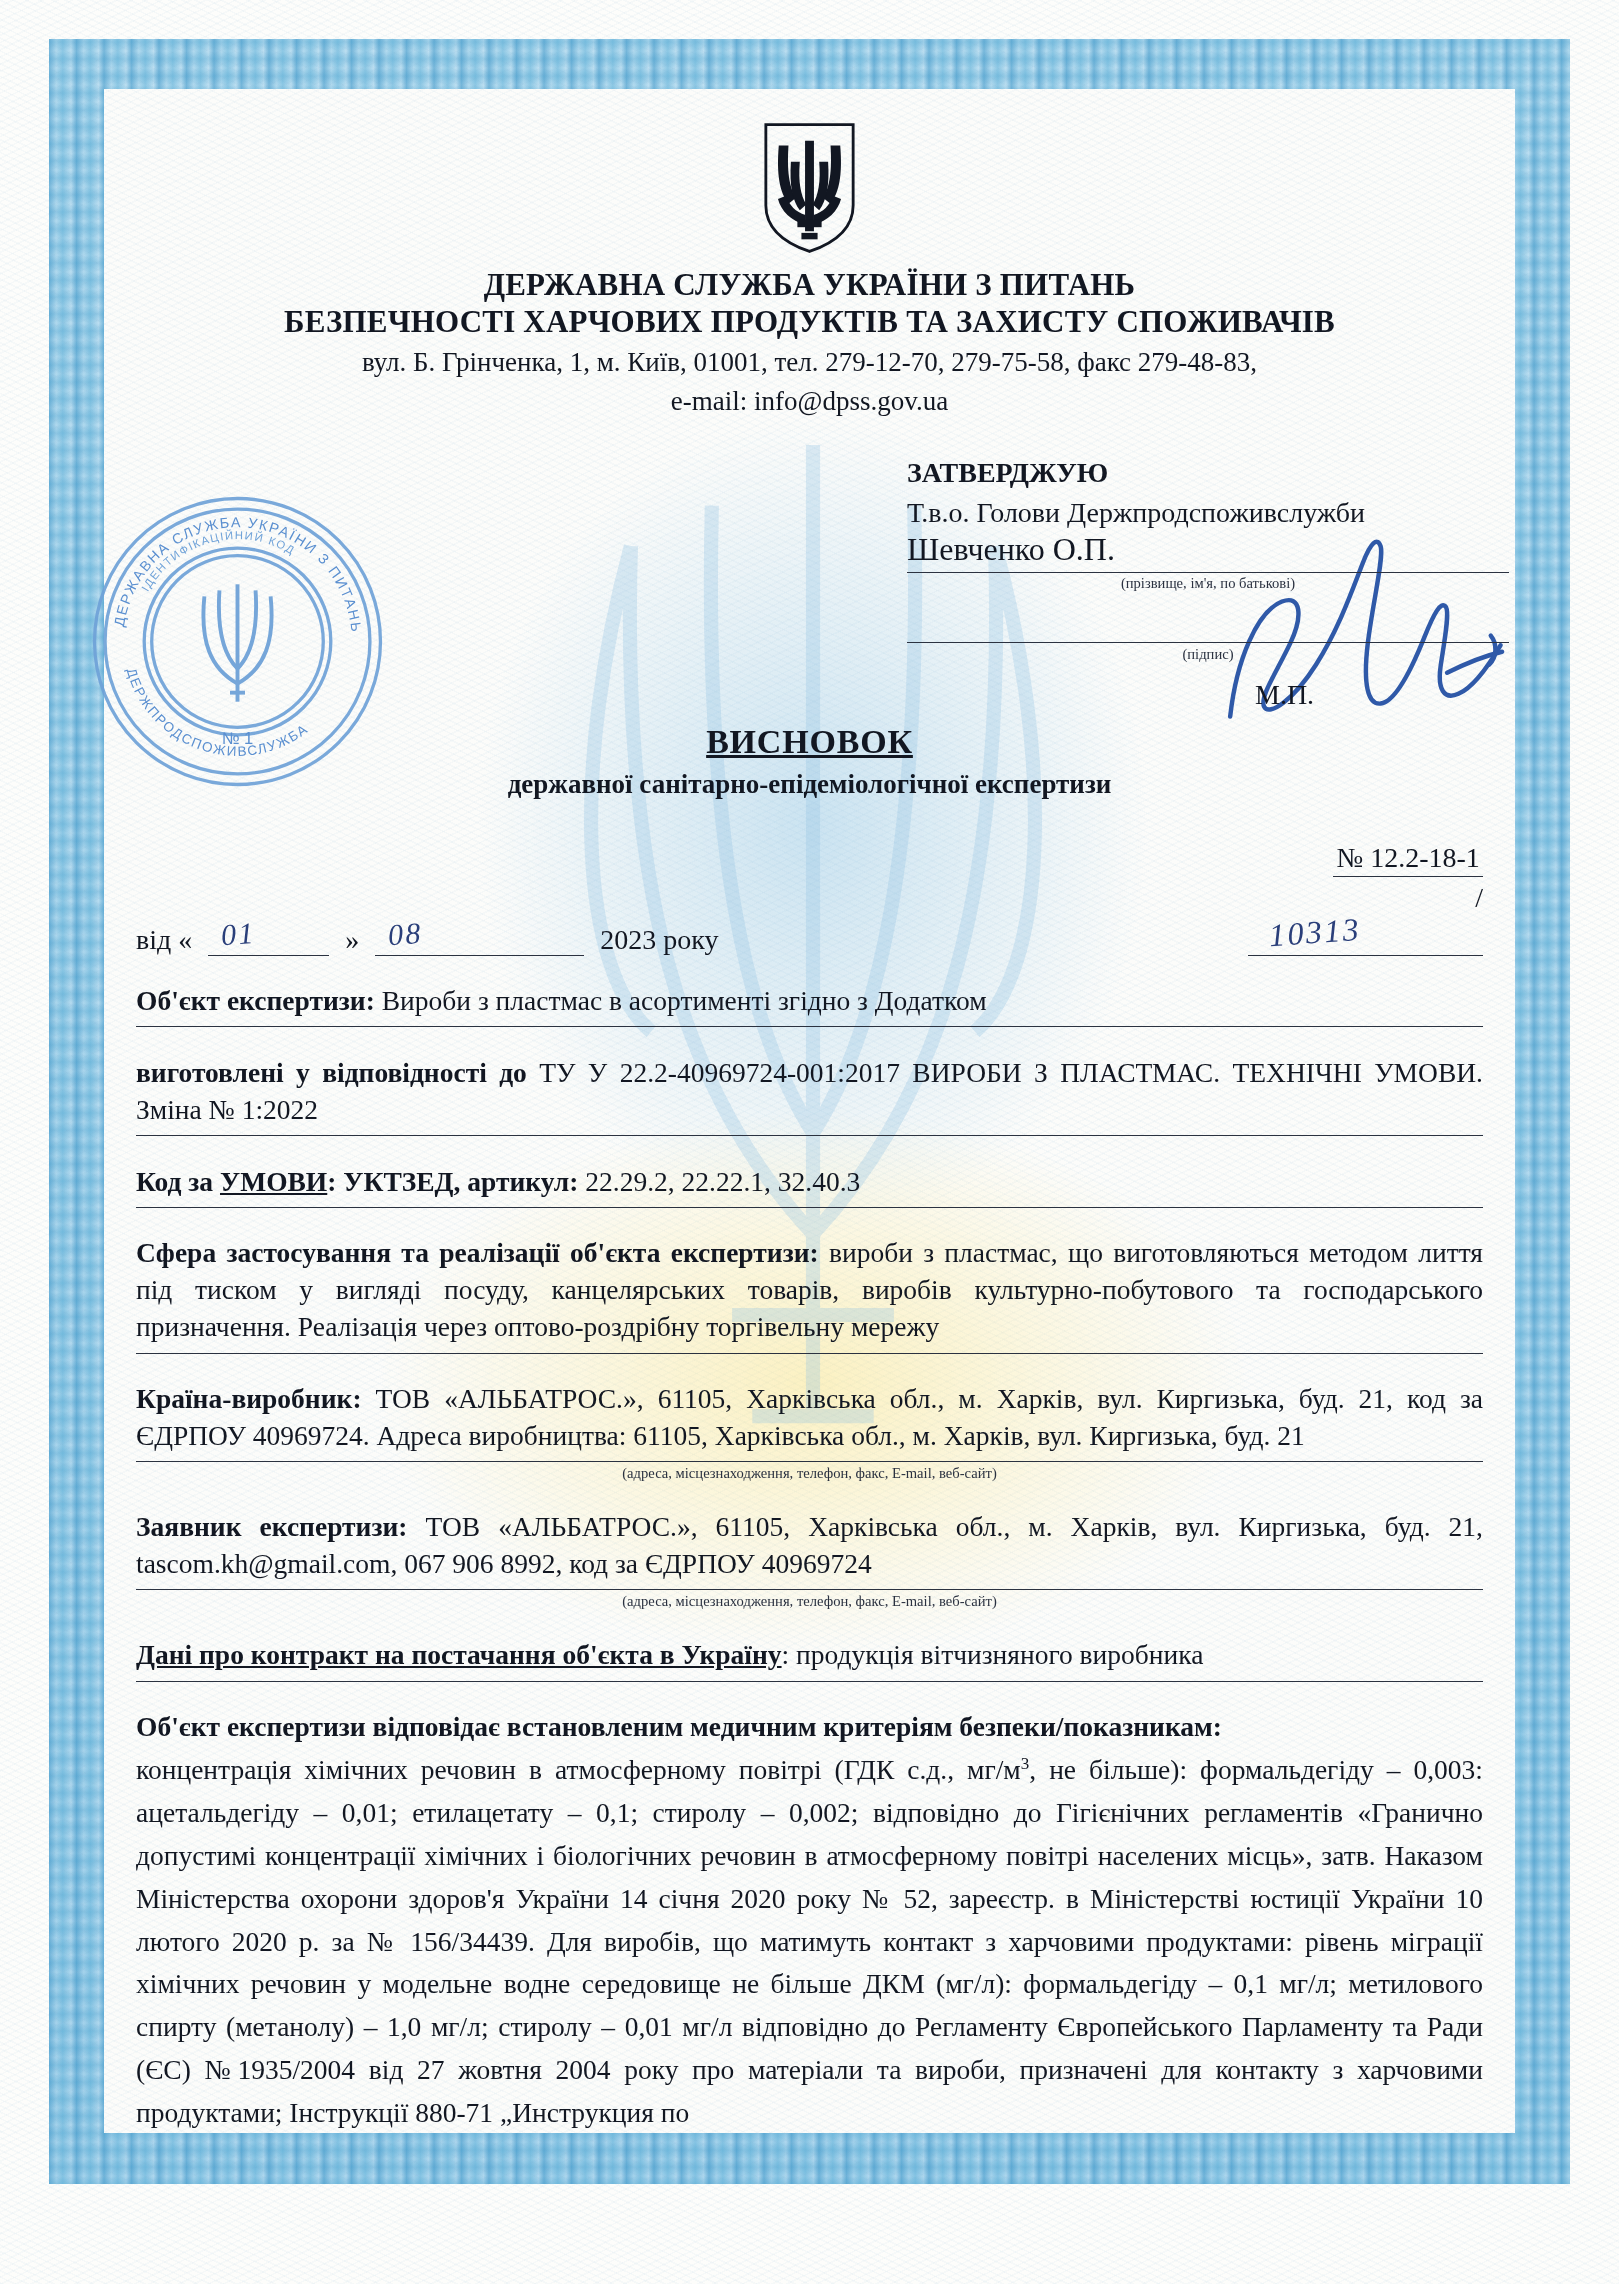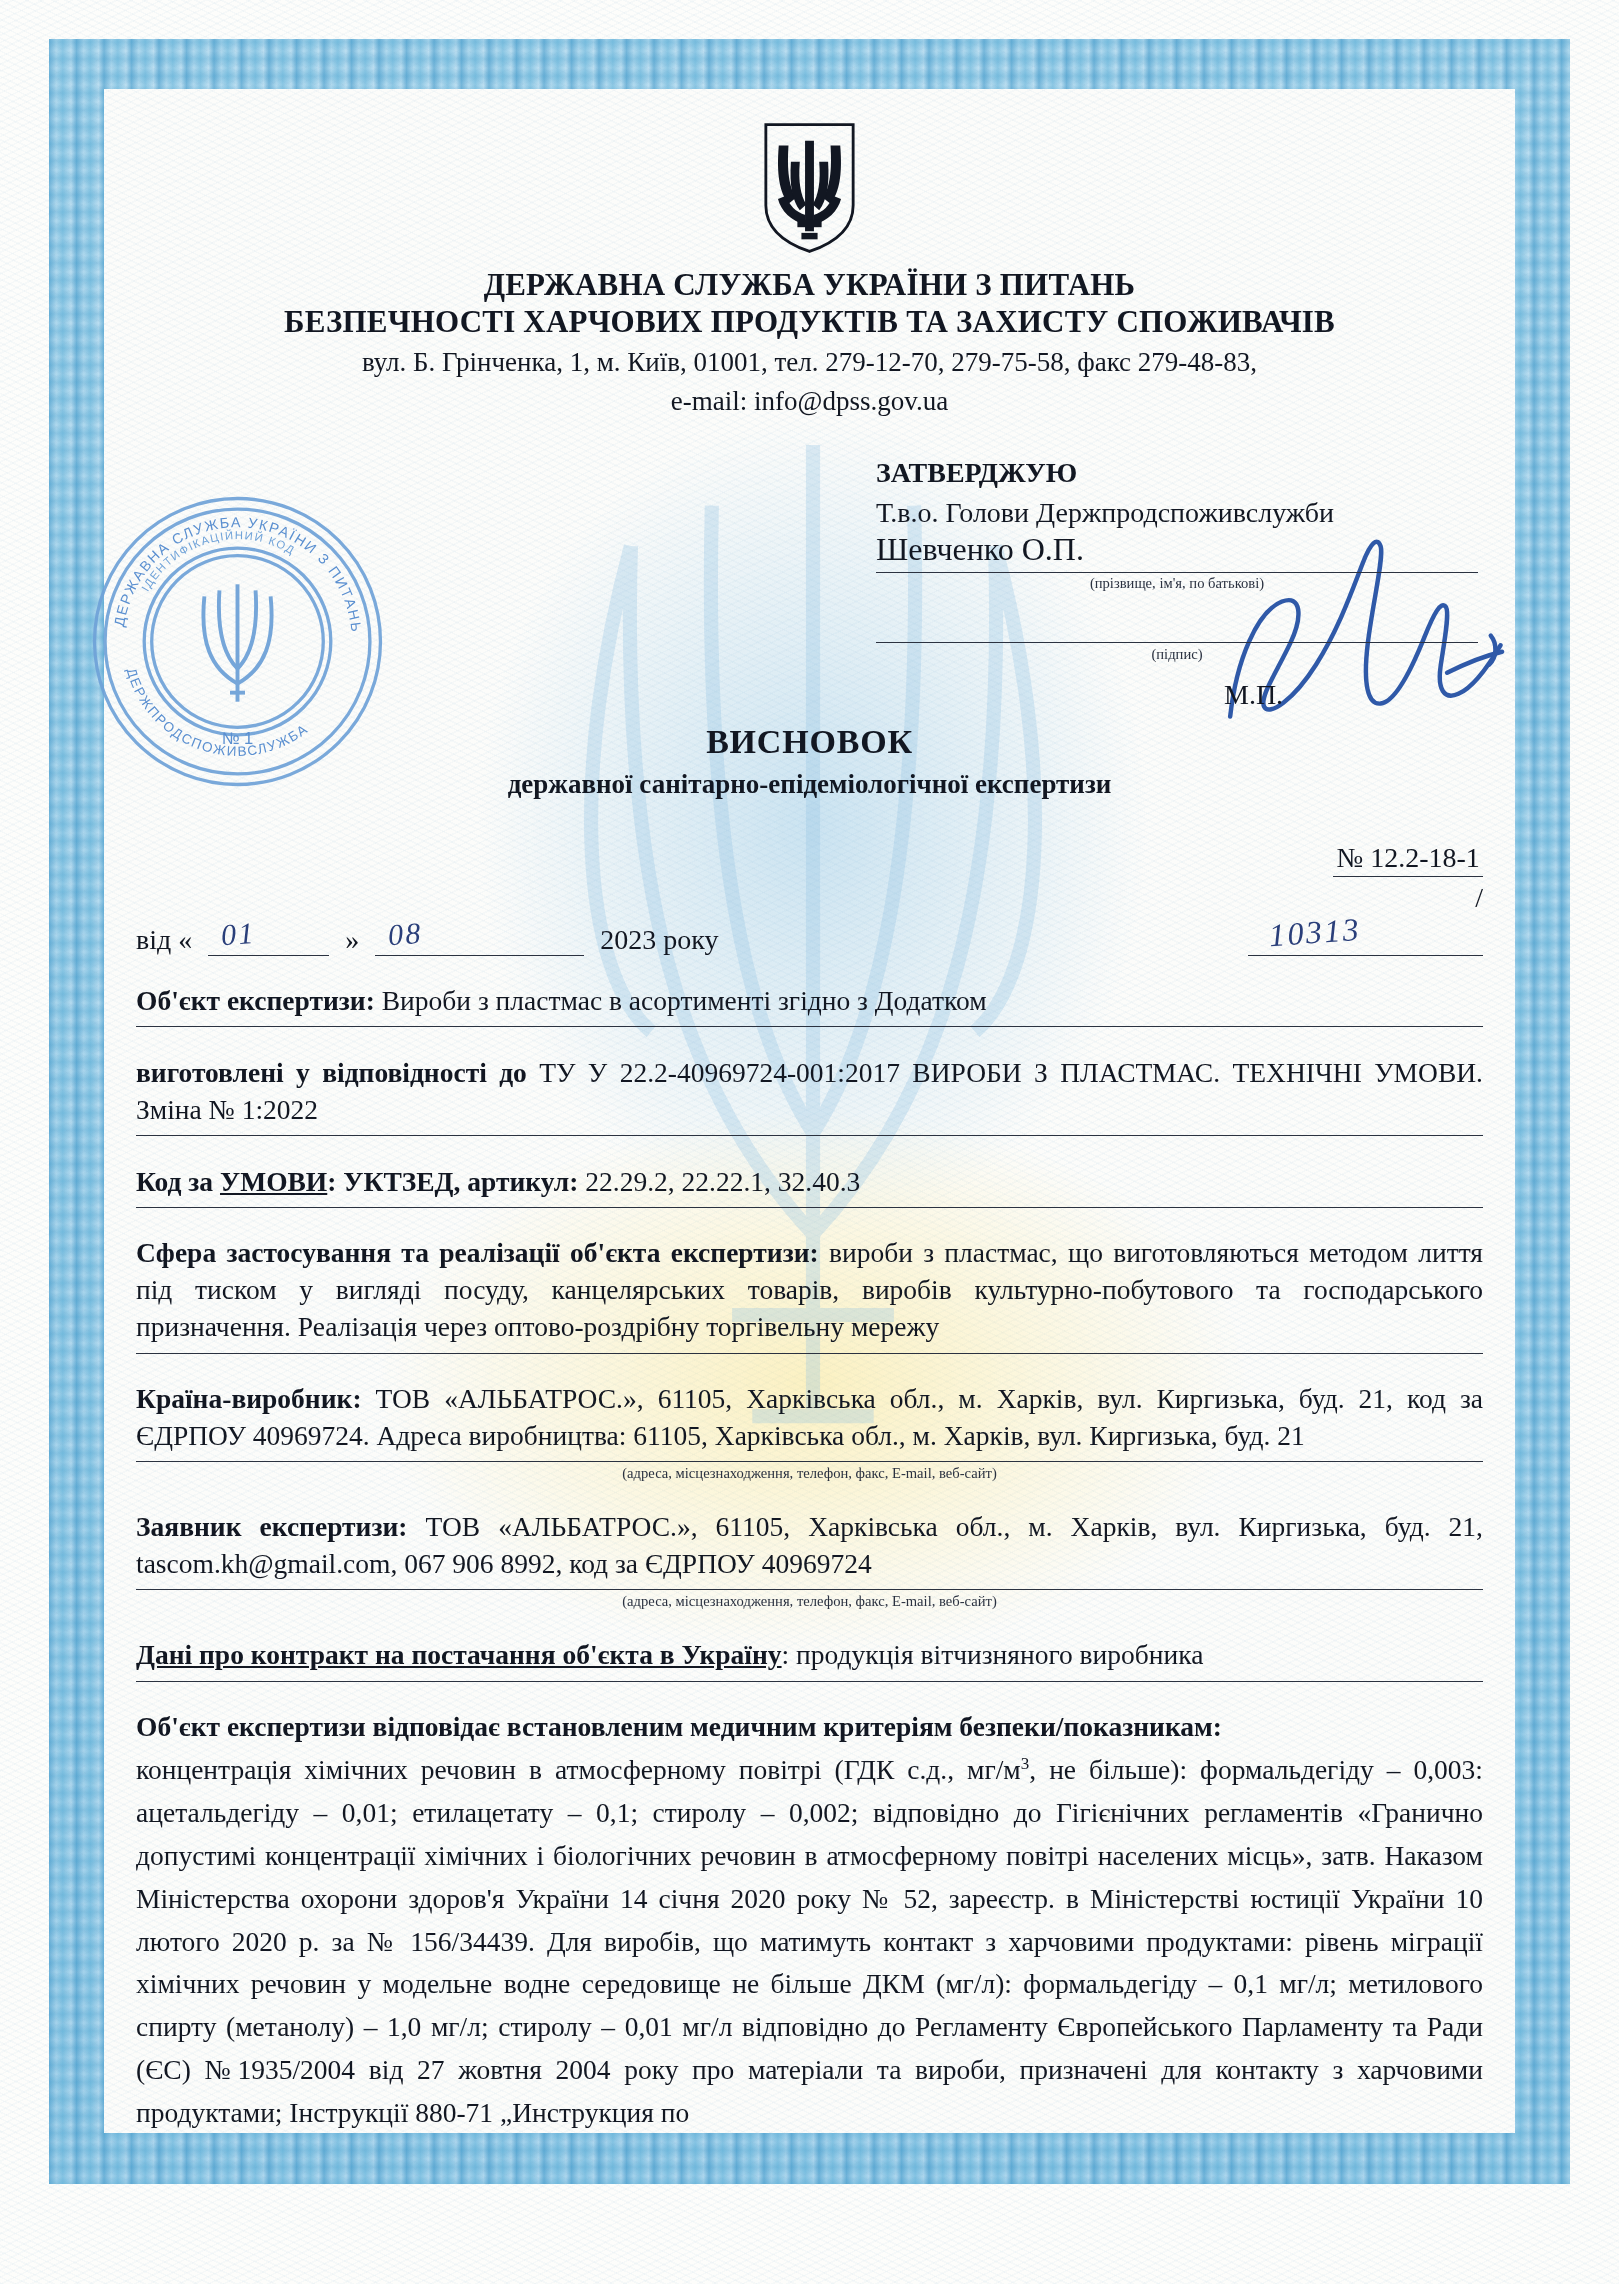--- a/index.html
+++ b/index.html
@@ -75,21 +75,21 @@
   }
   .addr-line{
     text-align:center;font-size:27px;line-height:1.28;margin-top:4px;
   }
 
   
   .approve{
     margin-top:39px;position:relative;min-height:243px;
   }
   .approve-col{
-    position:absolute;left:740px;top:0;width:602px;
+    position:absolute;left:771px;top:0;width:602px;
   }
   .approve-title{font-weight:bold;font-size:28px;}
   .approve-role{font-size:28px;margin-top:6.5px;line-height:1.22;}
   .approve-name{font-size:32px;line-height:1.22;}
   .rule{border-bottom:1.6px solid #2b3240;height:0;margin-top:3.2px;}
   .caption{
     text-align:center;font-size:14.6px;color:#2a3140;margin-top:2.4px;
     font-family:"Liberation Serif",serif;
   }
   .rule2{border-bottom:1.6px solid #2b3240;height:0;margin-top:50px;}
@@ -101,21 +101,21 @@
     pointer-events:none;
   }
   
   .signature{
     position:absolute;left:1044px;top:57px;width:348px;height:235px;
     pointer-events:none;
   }
 
   
   .doc-title{
-    text-align:center;font-weight:bold;font-size:34px;margin-top:23px;letter-spacing:0.8px;
+    text-align:center;font-weight:bold;font-size:34px;margin-top:23px;letter-spacing:0.8px;text-decoration:underline;
   }
   .doc-sub{
     text-align:center;font-weight:bold;font-size:27px;margin-top:8px;
   }
 
   
   .daterow{
     margin-top:42px;display:flex;align-items:flex-end;justify-content:space-between;
     font-size:28px;
   }

